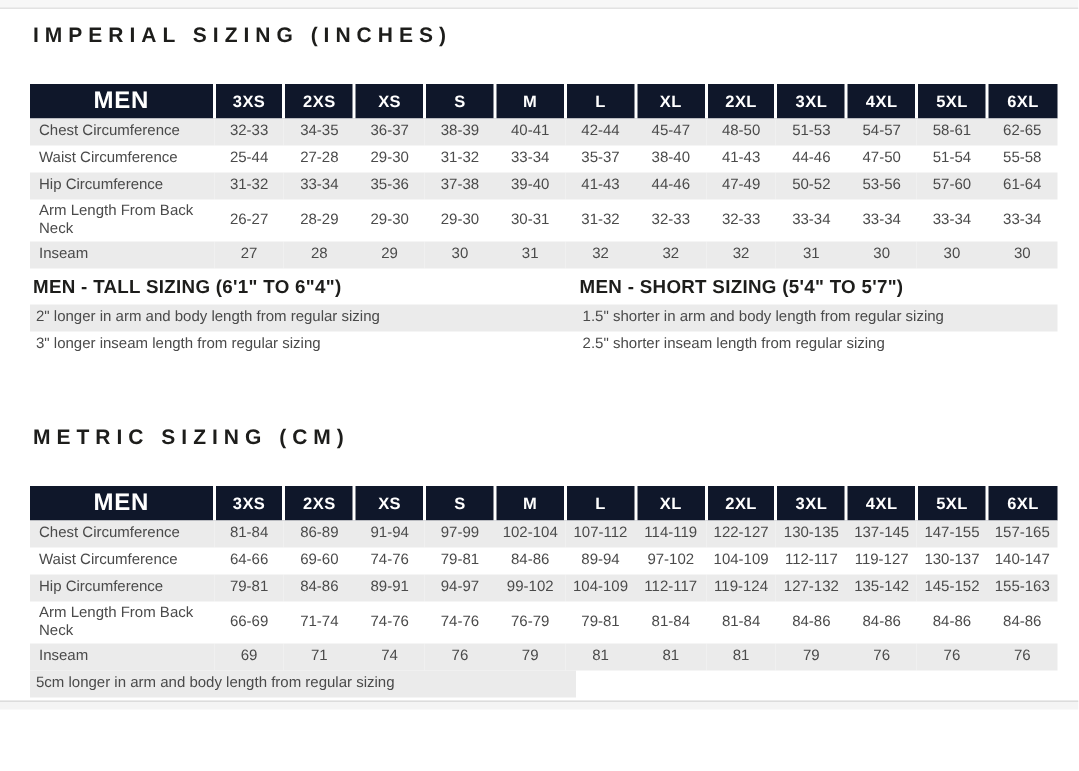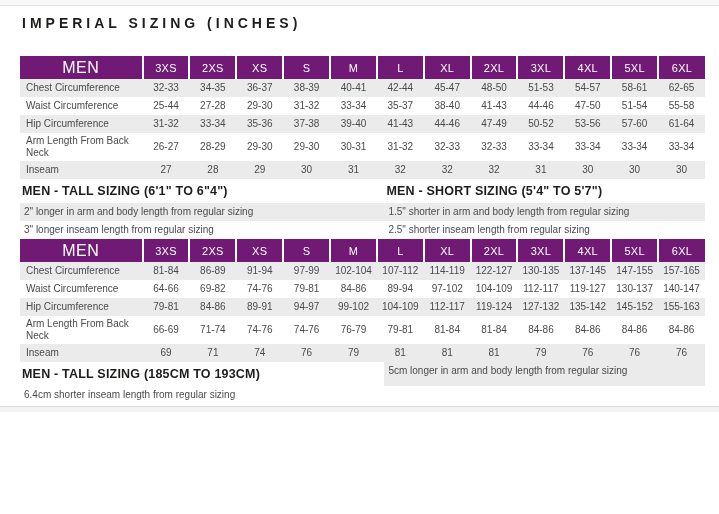--- a/index.html
+++ b/index.html
@@ -13,22 +13,22 @@
   .content { padding:0 14px 0 20px; }
 
   .section-title {
     font-size:14px; font-weight:bold; color:#1d1d1b;
     letter-spacing:4px; margin:9px 0 25px 2px; white-space:nowrap;
   }
   .sizing-section.metric .section-title { margin-top:44px; }
 
   table.sizing-table { width:100%; border-collapse:collapse; table-layout:fixed; }
   thead th {
-    background:#701a75; color:#ffffff; height:23px;
-    font-weight:normal; text-align:center; vertical-align:middle;
+    background:#0f172a; color:#ffffff; height:23px;
+    font-weight:bold; text-align:center; vertical-align:middle;
     border-left:2px solid #ffffff;
   }
   thead th:first-child { border-left:none; }
   th.men-th { width:17.9%; font-size:16px; letter-spacing:0.5px; }
   th.size-th { font-size:11px; letter-spacing:0.3px; }
 
   tbody td {
     font-size:10px; color:#4a4a4a; text-align:center;
     height:18px; padding:2px 1px; vertical-align:middle; line-height:12px;
   }
@@ -157,20 +157,21 @@
             <div class="sub-heading">MEN - TALL SIZING (6'1" TO 6"4")</div>
             <div class="sub-heading">MEN - SHORT SIZING  (5'4" TO 5'7")</div>
             <div class="sub-note row-gray">2" longer in arm and body length from regular sizing</div>
             <div class="sub-note row-gray">1.5" shorter in arm and body length from regular sizing</div>
             <div class="sub-note">3" longer inseam length from regular sizing</div>
             <div class="sub-note">2.5" shorter inseam length from regular sizing</div>
           </div>
   </section>
 
   <section class="sizing-section metric">
+    <h2 class="section-title">METRIC SIZING (CM)</h2>
     <table class="sizing-table">
       <thead>
         <tr>
                 <th class="men-th">MEN</th>
                 <th class="size-th">3XS</th>
                 <th class="size-th">2XS</th>
                 <th class="size-th">XS</th>
                 <th class="size-th">S</th>
                 <th class="size-th">M</th>
                 <th class="size-th">L</th>
@@ -194,21 +195,21 @@
                 <td>114-119</td>
                 <td>122-127</td>
                 <td>130-135</td>
                 <td>137-145</td>
                 <td>147-155</td>
                 <td>157-165</td>
               </tr>
               <tr>
                 <td class="row-label">Waist Circumference</td>
                 <td>64-66</td>
-                <td>69-82</td>
+                <td>69-60</td>
                 <td>74-76</td>
                 <td>79-81</td>
                 <td>84-86</td>
                 <td>89-94</td>
                 <td>97-102</td>
                 <td>104-109</td>
                 <td>112-117</td>
                 <td>119-127</td>
                 <td>130-137</td>
                 <td>140-147</td>
@@ -254,21 +255,19 @@
                 <td>81</td>
                 <td>81</td>
                 <td>79</td>
                 <td>76</td>
                 <td>76</td>
                 <td>76</td>
               </tr>
             </tbody>
     </table>
     <div class="subsection-grid">
-            <div class="sub-heading">MEN - TALL SIZING (185CM TO 193CM)</div>
             <div class="sub-note row-gray">5cm longer in arm and body length from regular sizing</div>
-            <div class="sub-note">6.4cm shorter inseam length from regular sizing</div>
           </div>
   </section>
 </div>
   </div>
   <div class="bottom-strip"></div>
 </div>
 
 </body></html>

